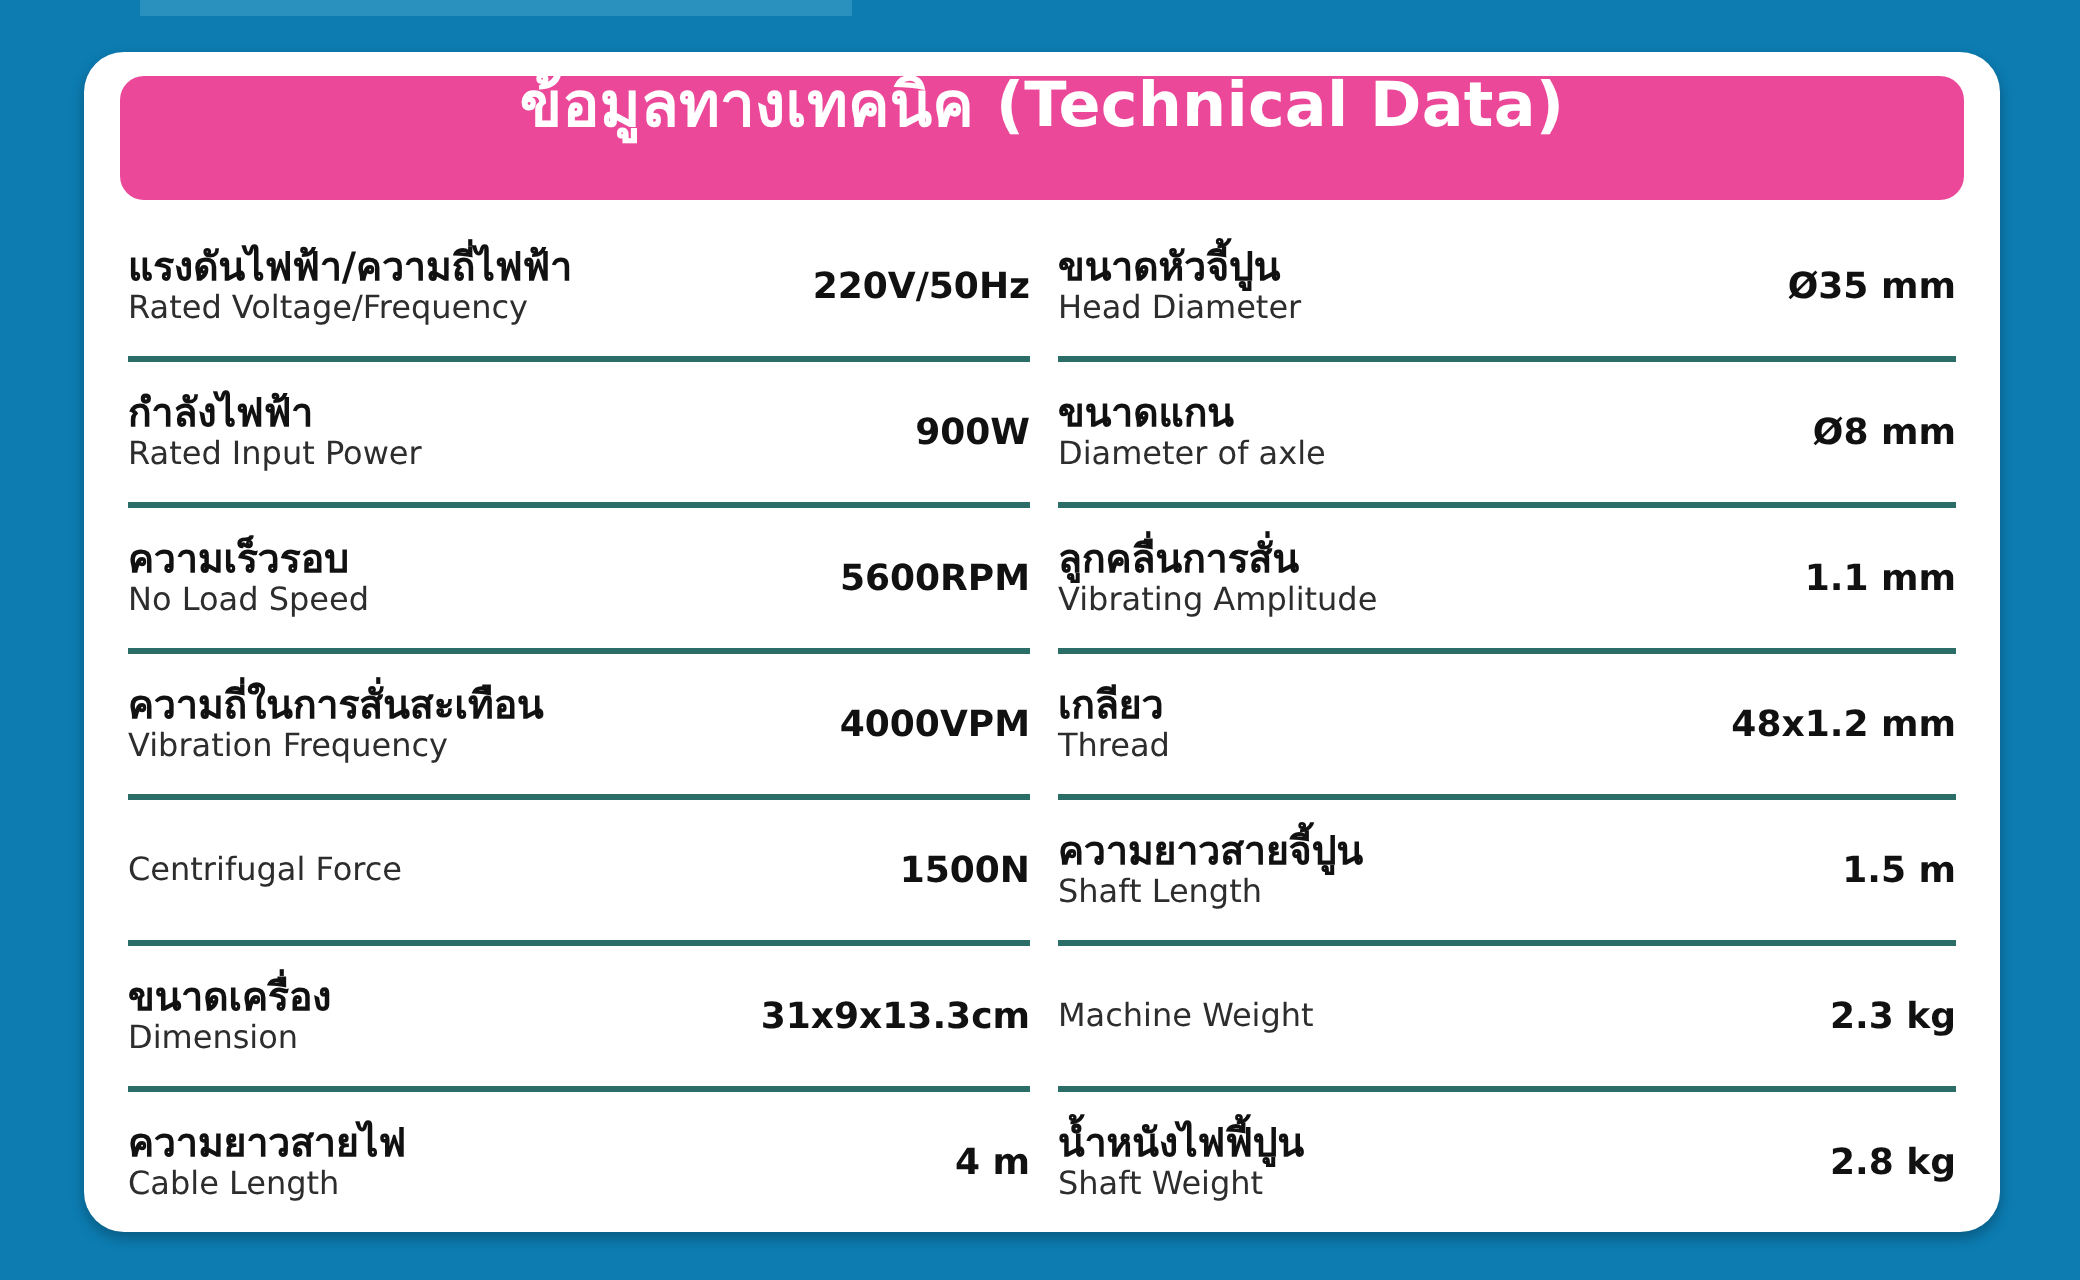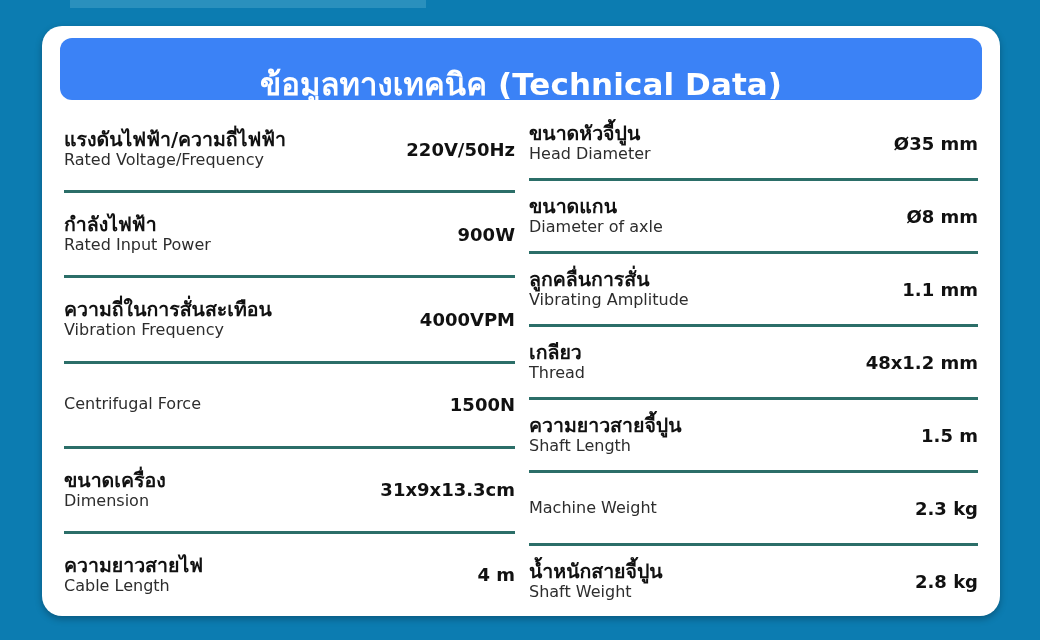--- a/index.html
+++ b/index.html
@@ -45,24 +45,24 @@
     overflow: hidden;
   }
 
   
   #card-header {
     position: absolute;
     left: 18px;
     top: 12px;
     width: 922px;
     height: 62px;
-    background: #3b82f6;
+    background: #ec4899;
     border-radius: 12px;
     display: flex;
-    align-items: flex-end;
+    align-items: flex-start;
     justify-content: center;
   }
   #card-title {
     color: #ffffff;
     font-size: 31px;
     font-weight: 600;
     letter-spacing: 0.1px;
     line-height: 1;
     white-space: nowrap;
   }
@@ -152,20 +152,27 @@
       </div>
 
       <div class="spec-row">
         <div class="spec-labels">
           <div class="label-th">กำลังไฟฟ้า</div>
           <div class="label-en">Rated Input Power</div>
         </div>
         <div class="spec-value">900W</div>
       </div>
 
+      <div class="spec-row">
+        <div class="spec-labels">
+          <div class="label-th">ความเร็วรอบ</div>
+          <div class="label-en">No Load Speed</div>
+        </div>
+        <div class="spec-value">5600RPM</div>
+      </div>
 
       <div class="spec-row">
         <div class="spec-labels">
           <div class="label-th">ความถี่ในการสั่นสะเทือน</div>
           <div class="label-en">Vibration Frequency</div>
         </div>
         <div class="spec-value">4000VPM</div>
       </div>
 
       <div class="spec-row">
@@ -237,21 +244,21 @@
 
       <div class="spec-row">
         <div class="spec-labels">
           <div class="label-en">Machine Weight</div>
         </div>
         <div class="spec-value">2.3 kg</div>
       </div>
 
       <div class="spec-row last">
         <div class="spec-labels">
-          <div class="label-th">น้ำหนักสายจี้ปูน</div>
+          <div class="label-th">น้ำหนังไฟฟี้ปูน</div>
           <div class="label-en">Shaft Weight</div>
         </div>
         <div class="spec-value">2.8 kg</div>
       </div>
 
     </div>
 
   </div>
 </div>
 

